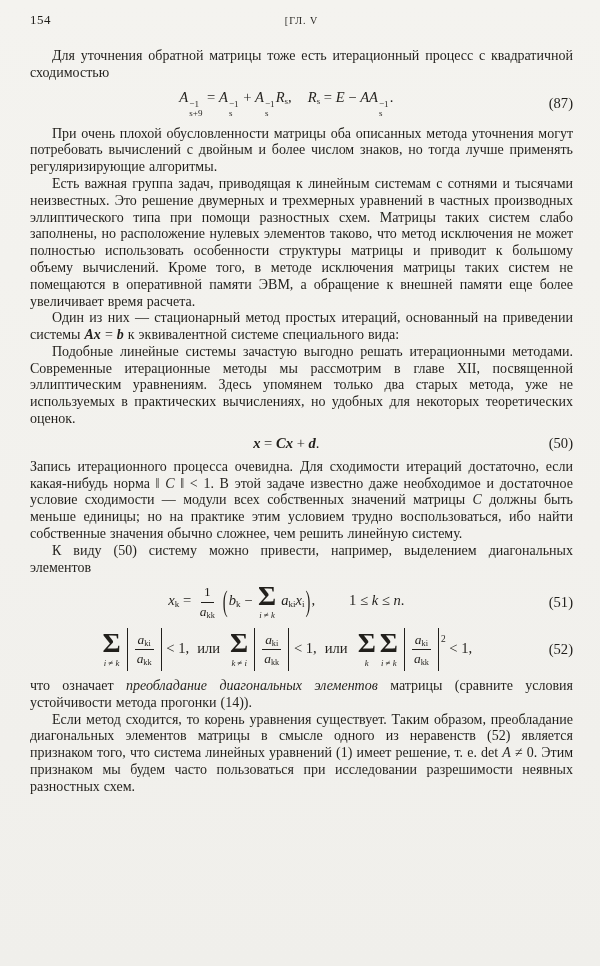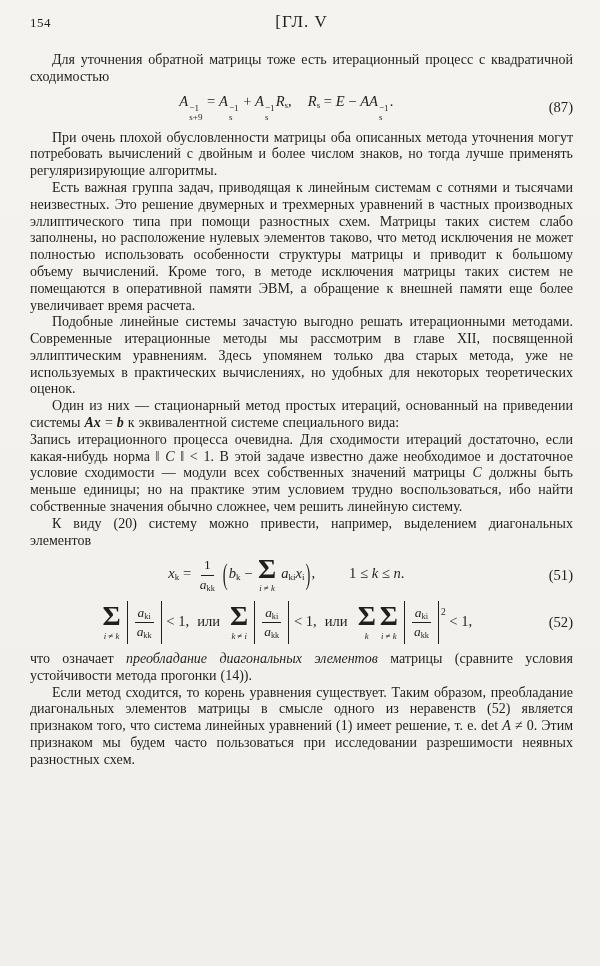--- a/index.html
+++ b/index.html
@@ -11,21 +11,21 @@
     padding:12px 27px 0 30px;
     overflow:hidden;
   }
   
   .hdr{
     display:grid;grid-template-columns:1fr auto 1fr;align-items:baseline;
     margin-bottom:20px;
   }
   .hdr .pnum{justify-self:start;font-size:13px;letter-spacing:0.5px;}
   .hdr .rtitle{justify-self:center;font-size:13px;letter-spacing:2.6px;font-weight:600;}
-  .hdr .chref{justify-self:end;font-size:17px;letter-spacing:1px;}
+  .hdr .chref{justify-self:end;font-size:10px;letter-spacing:1px;}
   
   .para{
     margin:0;text-align:justify;
     font-size:14px;line-height:16.8px;
     word-spacing:0.5px;
   }
   .para.indent{text-indent:22px;}
   
   .mi{font-style:italic;}
   .mbi{font-style:italic;font-weight:bold;}
@@ -78,26 +78,30 @@
             <span class="mss-d">s</span>
           </span><span class="mi">R</span><span class="msub">s</span>,<span class="msp" style="width: 16px;"></span><span class="mi">R</span><span class="msub">s</span> = <span class="mi">E</span> − <span class="mi">AA</span><span class="mss">
             <span class="mss-u">−1</span>
             <span class="mss-d">s</span>
           </span>.</span>
       <span class="eq-num">(87)</span>
     </div>
 
     <p class="para indent">При очень плохой обусловленности матрицы оба описанных метода уточнения могут потребовать вычислений с двойным и более числом знаков, но тогда лучше применять регуляризирующие алгоритмы.</p>
     <p class="para indent">Есть важная группа задач, приводящая к линейным системам с сотнями и тысячами неизвестных. Это решение двумерных и трехмерных уравнений в частных производных эллиптического типа при помощи разностных схем. Матрицы таких систем слабо заполнены, но расположение нулевых элементов таково, что метод исключения не может полностью использовать особенности структуры матрицы и приводит к большому объему вычислений. Кроме того, в методе исключения матрицы таких систем не помещаются в оперативной памяти ЭВМ, а обращение к внешней памяти еще более увеличивает время расчета.</p>
+    <p class="para indent">Один из них — стационарный метод простых итераций, основанный на приведении системы <span class="mbi">Ax</span> = <span class="mbi">b</span> к эквивалентной системе специального вида:</p>
     <p class="para indent">Подобные линейные системы зачастую выгодно решать итерационными методами. Современные итерационные методы мы рассмотрим в главе XII, посвященной эллиптическим уравнениям. Здесь упомянем только два старых метода, уже не используемых в практических вычислениях, но удобных для некоторых теоретических оценок.</p>
-    <p class="para indent">Один из них — стационарный метод простых итераций, основанный на приведении системы <span class="mbi">Ax</span> = <span class="mbi">b</span> к эквивалентной системе специального вида:</p>
 
+    <div class="eq">
+      <span class="eq-body"><span class="mbi">x</span> = <span class="mbi">Cx</span> + <span class="mbi">d</span>.</span>
+      <span class="eq-num">(50)</span>
+    </div>
 
     <p class="para">Запись итерационного процесса очевидна. Для сходимости итераций достаточно, если какая-нибудь норма ‖ <span class="mi">C</span> ‖ &lt; 1. В этой задаче известно даже необходимое и достаточное условие сходимости — модули всех собственных значений матрицы <span class="mi">C</span> должны быть меньше единицы; но на практике этим условием трудно воспользоваться, ибо найти собственные значения обычно сложнее, чем решить линейную систему.</p>
-    <p class="para indent">К виду (20) систему можно привести, например, выделением диагональных элементов</p>
+    <p class="para indent">К виду (50) систему можно привести, например, выделением диагональных элементов</p>
 
     <div class="eq">
       <span class="eq-body"><span class="mi">x</span><span class="msub">k</span> = <span class="mfrac">
             <span class="mnum">1</span>
             <span class="mden"><span class="mi">a</span><span class="msub">kk</span></span>
           </span><span class="msp" style="width: 2px;"></span><span class="mbig">(</span><span class="mi">b</span><span class="msub">k</span> − <span class="msum">
             <span class="msig">Σ</span>
             <span class="mund"><span class="mi">i</span> ≠ <span class="mi">k</span></span>
           </span><span class="msp" style="width: 3px;"></span><span class="mi">a</span><span class="msub">ki</span><span class="mi">x</span><span class="msub">i</span><span class="mbig">)</span>,<span class="msp" style="width: 34px;"></span>1 ≤ <span class="mi">k</span> ≤ <span class="mi">n</span>.</span>
       <span class="eq-num">(51)</span>

